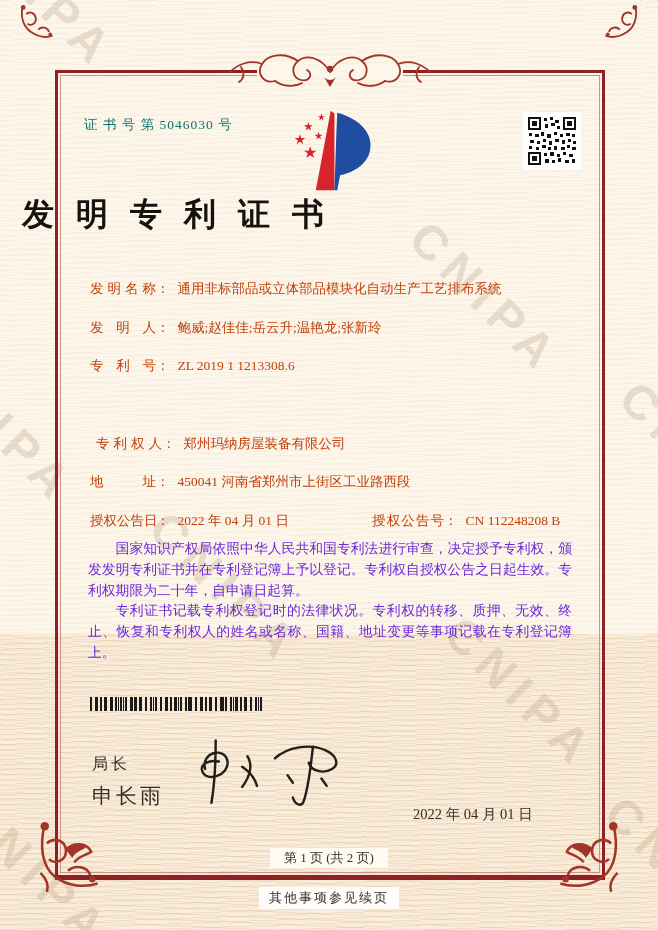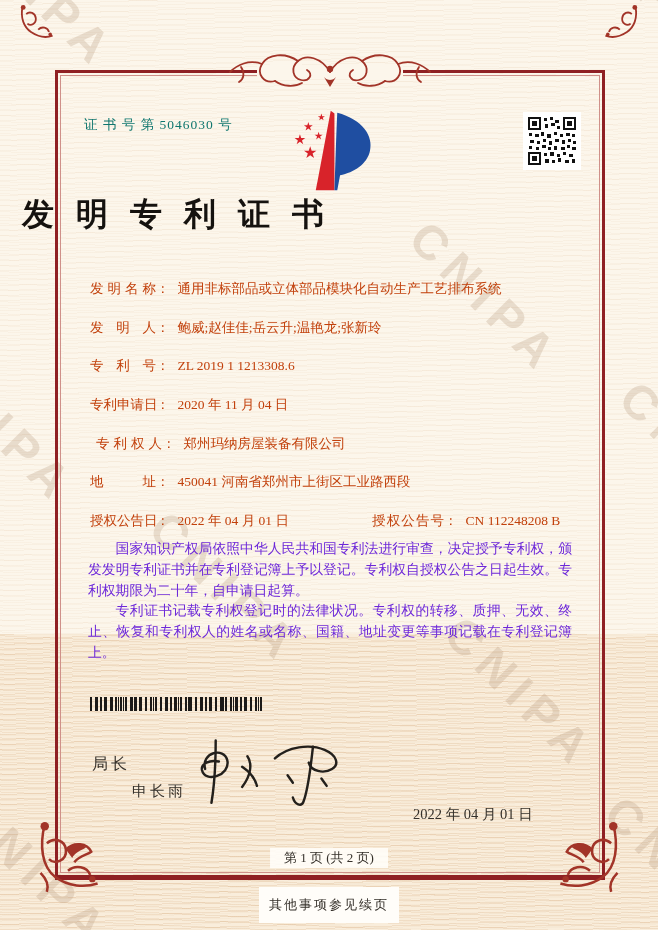--- a/index.html
+++ b/index.html
@@ -61,31 +61,31 @@
   .paras{position:absolute;left:88px;top:539px;width:484px;font-size:13.8px;line-height:20.8px;text-align:justify;color:#6d28d9;}
   .paras p{margin:0;text-indent:2em;}
   .barcode{
     position:absolute;left:90px;top:697px;width:173px;height:14px;
     background-image:
       repeating-linear-gradient(90deg,#1c1a18 0 2px,transparent 2px 5px),
       repeating-linear-gradient(90deg,#1c1a18 0 1px,transparent 1px 7px),
       repeating-linear-gradient(90deg,#1c1a18 0 1px,transparent 1px 11px);
   }
   .signoff-title{position:absolute;left:92px;top:754px;font-size:16px;letter-spacing:3px;}
-  .signoff-name{position:absolute;left:92px;top:782px;font-size:15px;letter-spacing:3px;margin-left:40px;}
+  .signoff-name{position:absolute;left:92px;top:782px;font-size:21px;letter-spacing:3px;}
   .signature{position:absolute;left:175px;top:733px;width:185px;height:74px;}
   .grant-date{position:absolute;left:413px;top:805px;font-size:14.5px;}
   .page-info{
     position:absolute;left:50%;top:848px;transform:translateX(-50%);
     font-size:13px;white-space:nowrap;background:rgba(255,253,248,0.9);padding:1px 14px;
   }
   .footer-note{
     position:absolute;left:50%;top:887px;transform:translateX(-50%);
     font-size:13px;letter-spacing:2px;white-space:nowrap;
-    background:#fffdf9;padding:9px 10px;
+    background:#fffdf9;padding:2px 10px;
   }
 </style>
 </head>
 <body>
 
 <div class="waves"></div>
 <div class="waves-strong"></div>
 
 <div class="wm" style="left:-55px;top:-35px;">CNIPA</div>
 <div class="wm" style="left:540px;top:-55px;">CNIPA</div>
@@ -253,23 +253,20 @@
 
   <div class="frow" style="top:280px;">
     <span class="f-label">发明名称</span>：<span class="f-value">通用非标部品或立体部品模块化自动生产工艺排布系统</span>
   </div>
   <div class="frow" style="top:319px;">
     <span class="f-label">发明人</span>：<span class="f-value">鲍威;赵佳佳;岳云升;温艳龙;张新玲</span>
   </div>
   <div class="frow" style="top:357px;">
     <span class="f-label">专利号</span>：<span class="f-value">ZL 2019 1 1213308.6</span>
   </div>
-  <div class="frow" style="top:396px;">
-    <span class="f-label">专利申请日</span>：<span class="f-value">2020 年 11 月 04 日</span>
-  </div>
   <div class="frow" style="top:435px;margin-left:6px;">
     <span class="f-label">专利权人</span>：<span class="f-value">郑州玛纳房屋装备有限公司</span>
   </div>
   <div class="frow" style="top:473px;">
     <span class="f-label">地址</span>：<span class="f-value">450041 河南省郑州市上街区工业路西段</span>
   </div>
   <div class="frow" style="top:512px;">
     <span class="f-label">授权公告日</span>：<span class="f-value">2022 年 04 月 01 日</span>
     <span class="pair2">
       <span class="f-label" style="width:72px;">授权公告号</span>：<span class="f-value">CN 112248208 B</span>

